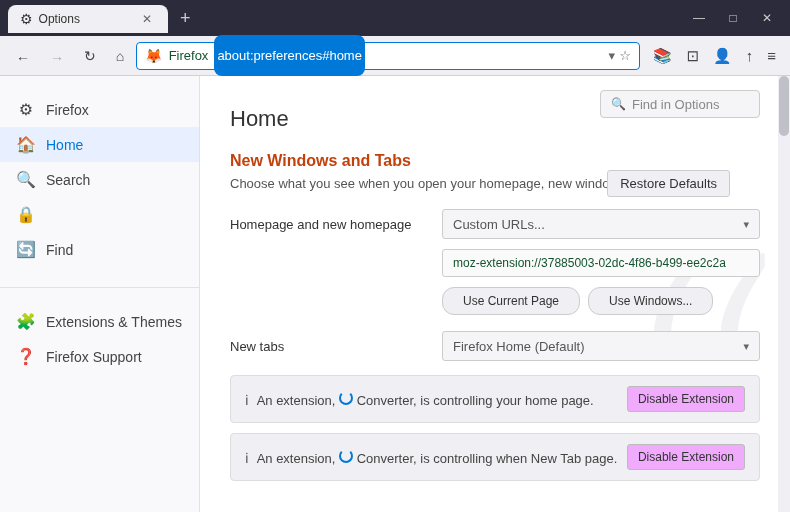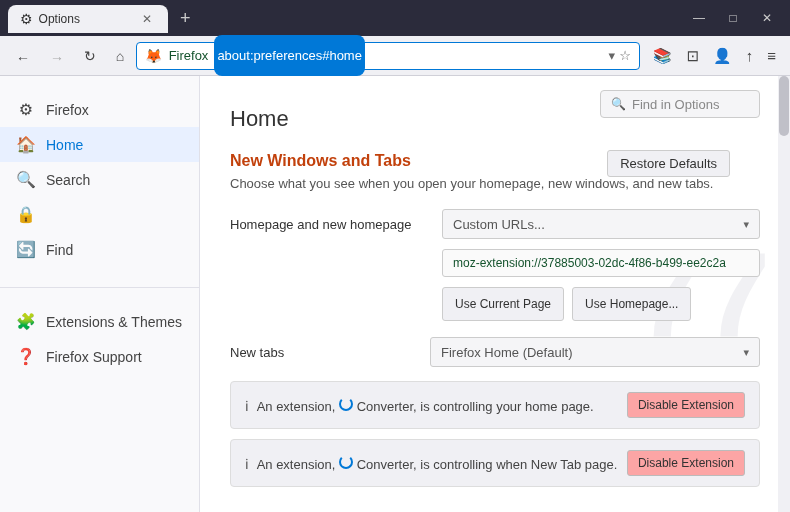--- a/index.html
+++ b/index.html
@@ -205,21 +205,21 @@
     .page-title {
       font-size: 22px;
       font-weight: 300;
       color: #333;
       margin-bottom: 20px;
       margin-top: 10px;
     }
 
     .restore-btn {
       position: absolute;
-      top: 44px;
+      top: 64px;
       right: 30px;
       background: #f0f0f4;
       border: 1px solid #ccc;
       padding: 5px 12px;
       font-size: 13px;
       cursor: pointer;
       border-radius: 3px;
       color: #333;
     }
 
@@ -283,24 +283,24 @@
       margin-left: 212px;
     }
 
     .button-row {
       display: flex;
       gap: 8px;
       margin-left: 212px;
       margin-bottom: 16px;
     }
     .action-btn {
-      height: 34px;
+      height: 28px;
       border: 1px solid #ccc;
-      border-radius: 3px;
-      padding: 0 12px;
+      border-radius: 12px;
+      padding: 0 20px;
       font-size: 12px;
       background: #f0f0f4;
       color: #333;
       cursor: pointer;
     }
 
     .notification-box {
       background: #f0f0f4;
       border: 1px solid #ddd;
       border-radius: 4px;
@@ -324,21 +324,21 @@
       flex-shrink: 0;
     }
     @keyframes spin { to { transform: rotate(360deg); } }
     .disable-ext-btn {
       margin-left: auto;
       height: 26px;
       border: 1px solid #bbb;
       border-radius: 3px;
       padding: 0 10px;
       font-size: 12px;
-      background: #fca5a5;
+      background: #f0abfc;
       color: #333;
       cursor: pointer;
       white-space: nowrap;
     }
 
     
     .main::-webkit-scrollbar { width: 12px; }
     .content::-webkit-scrollbar { width: 8px; }
     .sidebar::-webkit-scrollbar { width: 6px; }
 
@@ -356,20 +356,21 @@
       top: 0;
       width: 10px;
       height: 60px;
       background: #c0c0c8;
       border-radius: 5px;
     }
 
     .newtabs-row {
       display: flex;
       align-items: center;
+      gap: 12px;
       margin-bottom: 14px;
     }
   </style>
 </head>
 <body>
 
 <div class="title-bar">
   <div class="tab-bar">
     <div class="tab">
       <span class="tab-icon">⚙</span>
@@ -474,21 +475,21 @@
       </div>
 
       <div class="url-input-row">
         <div class="url-input">
           <span>moz-extension://37885003-02dc-4f86-b499-ee2c2a</span>
         </div>
       </div>
 
       <div class="button-row">
         <button class="action-btn">Use Current Page</button>
-        <button class="action-btn">Use Homepage...</button>
+        <button class="action-btn">Use Windows...</button>
       </div>
 
       <div class="newtabs-row">
         <span class="field-label">New tabs</span>
         <div class="field-control">
           <div class="select-box">
             <span>Firefox Home (Default)</span>
             <span class="select-arrow">▾</span>
           </div>
         </div>

